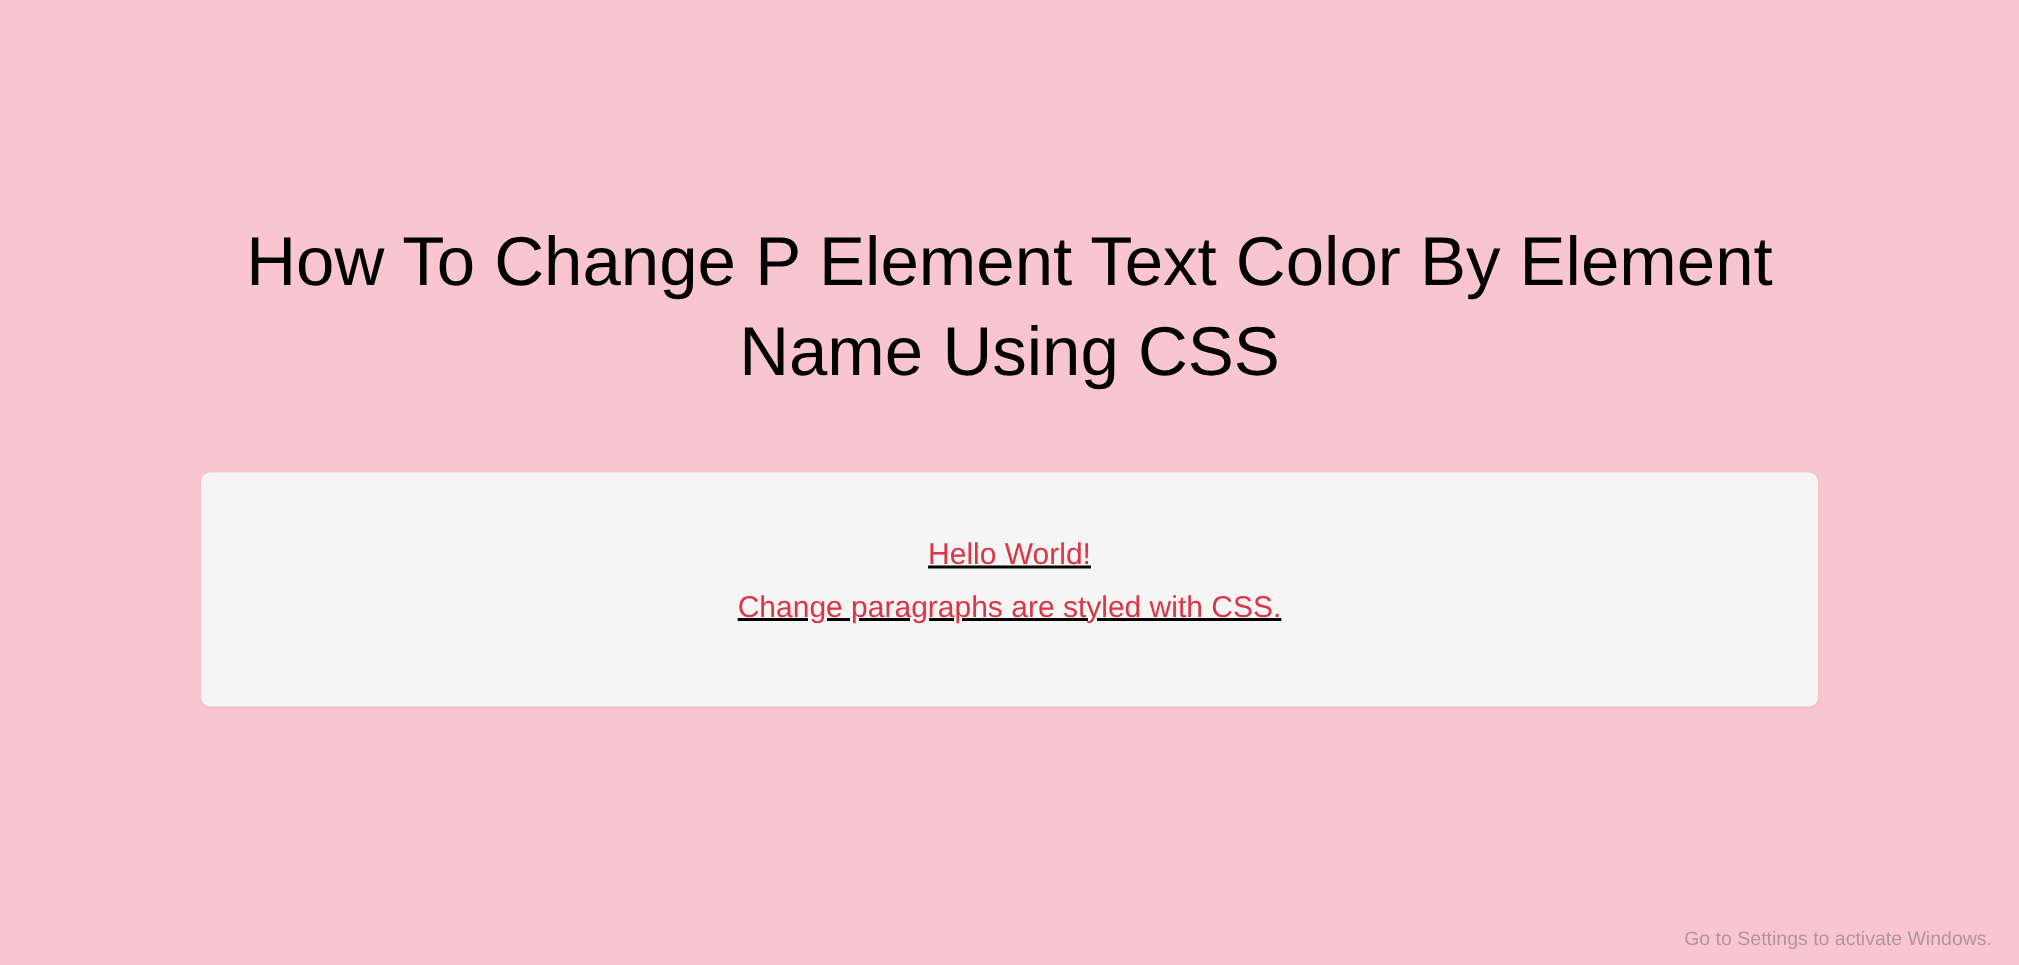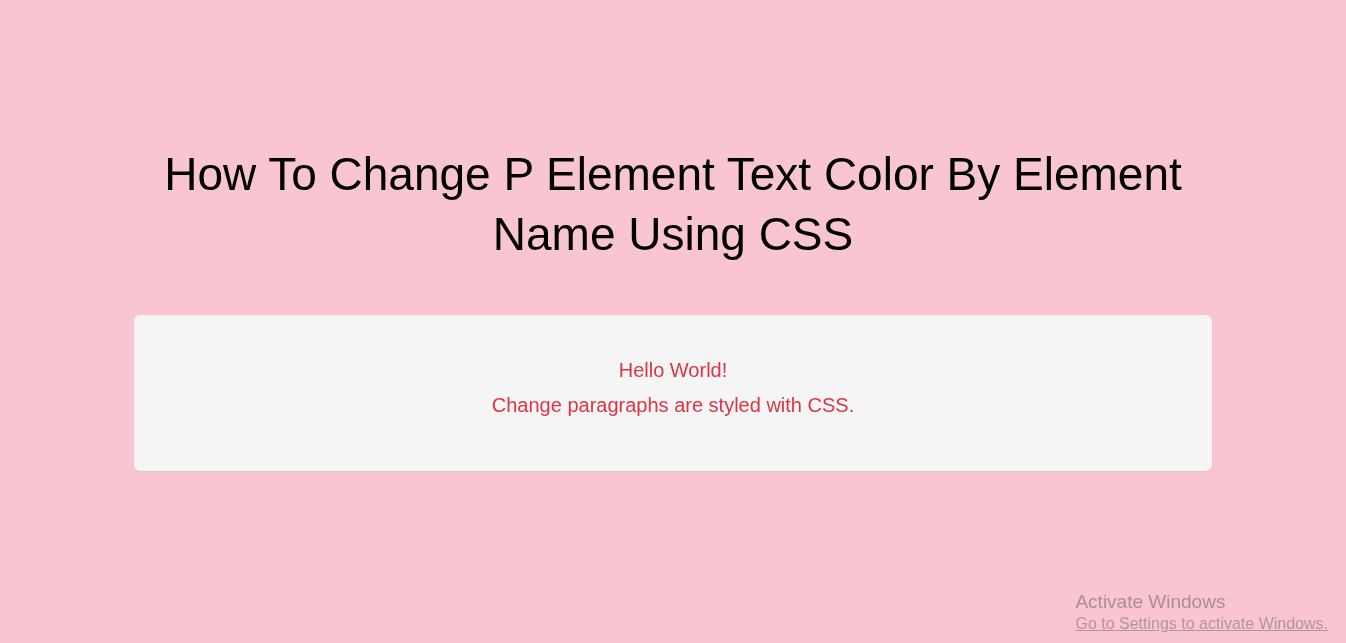--- a/index.html
+++ b/index.html
@@ -28,20 +28,21 @@
       margin: 0 auto;
       max-width: 1100px;
     }
     .panel {
       background-color: #f5f5f5;
       margin: 50px auto 0 auto;
       width: 1078px;
       border-radius: 6px;
       padding: 32px 20px 42px 20px;
       box-shadow: 0 1px 2px rgba(0,0,0,0.05);
+      text-decoration: underline;
     }
     .panel p {
       color: #dc3545;
       font-size: 20px;
       margin: 12px 0;
       font-weight: 400;
     }
     .watermark {
       position: absolute;
       right: 18px;
@@ -49,34 +50,32 @@
       text-align: left;
       color: rgba(100, 100, 100, 0.45);
       font-family: "Segoe UI", Arial, sans-serif;
     }
     .watermark .wm-title {
       font-size: 19px;
       font-weight: 400;
       color: rgba(90, 90, 90, 0.5);
     }
     .watermark .wm-sub {
-      font-size: 16px;
+      font-size: 13px;
       color: rgba(90, 90, 90, 0.45);
       margin-top: 2px;
-      text-decoration: underline;
     }
   </style>
 </head>
 <body>
 
 <div class="container">
   <h1 class="heading">How To Change P Element Text Color By Element Name Using CSS</h1>
 
   <div class="panel">
     <p>Hello World!</p>
     <p>Change paragraphs are styled with CSS.</p>
   </div>
 </div>
 
 <div class="watermark">
-  <div class="wm-title">Activate Windows</div>
   <div class="wm-sub">Go to Settings to activate Windows.</div>
 </div>
 
 </body></html>

